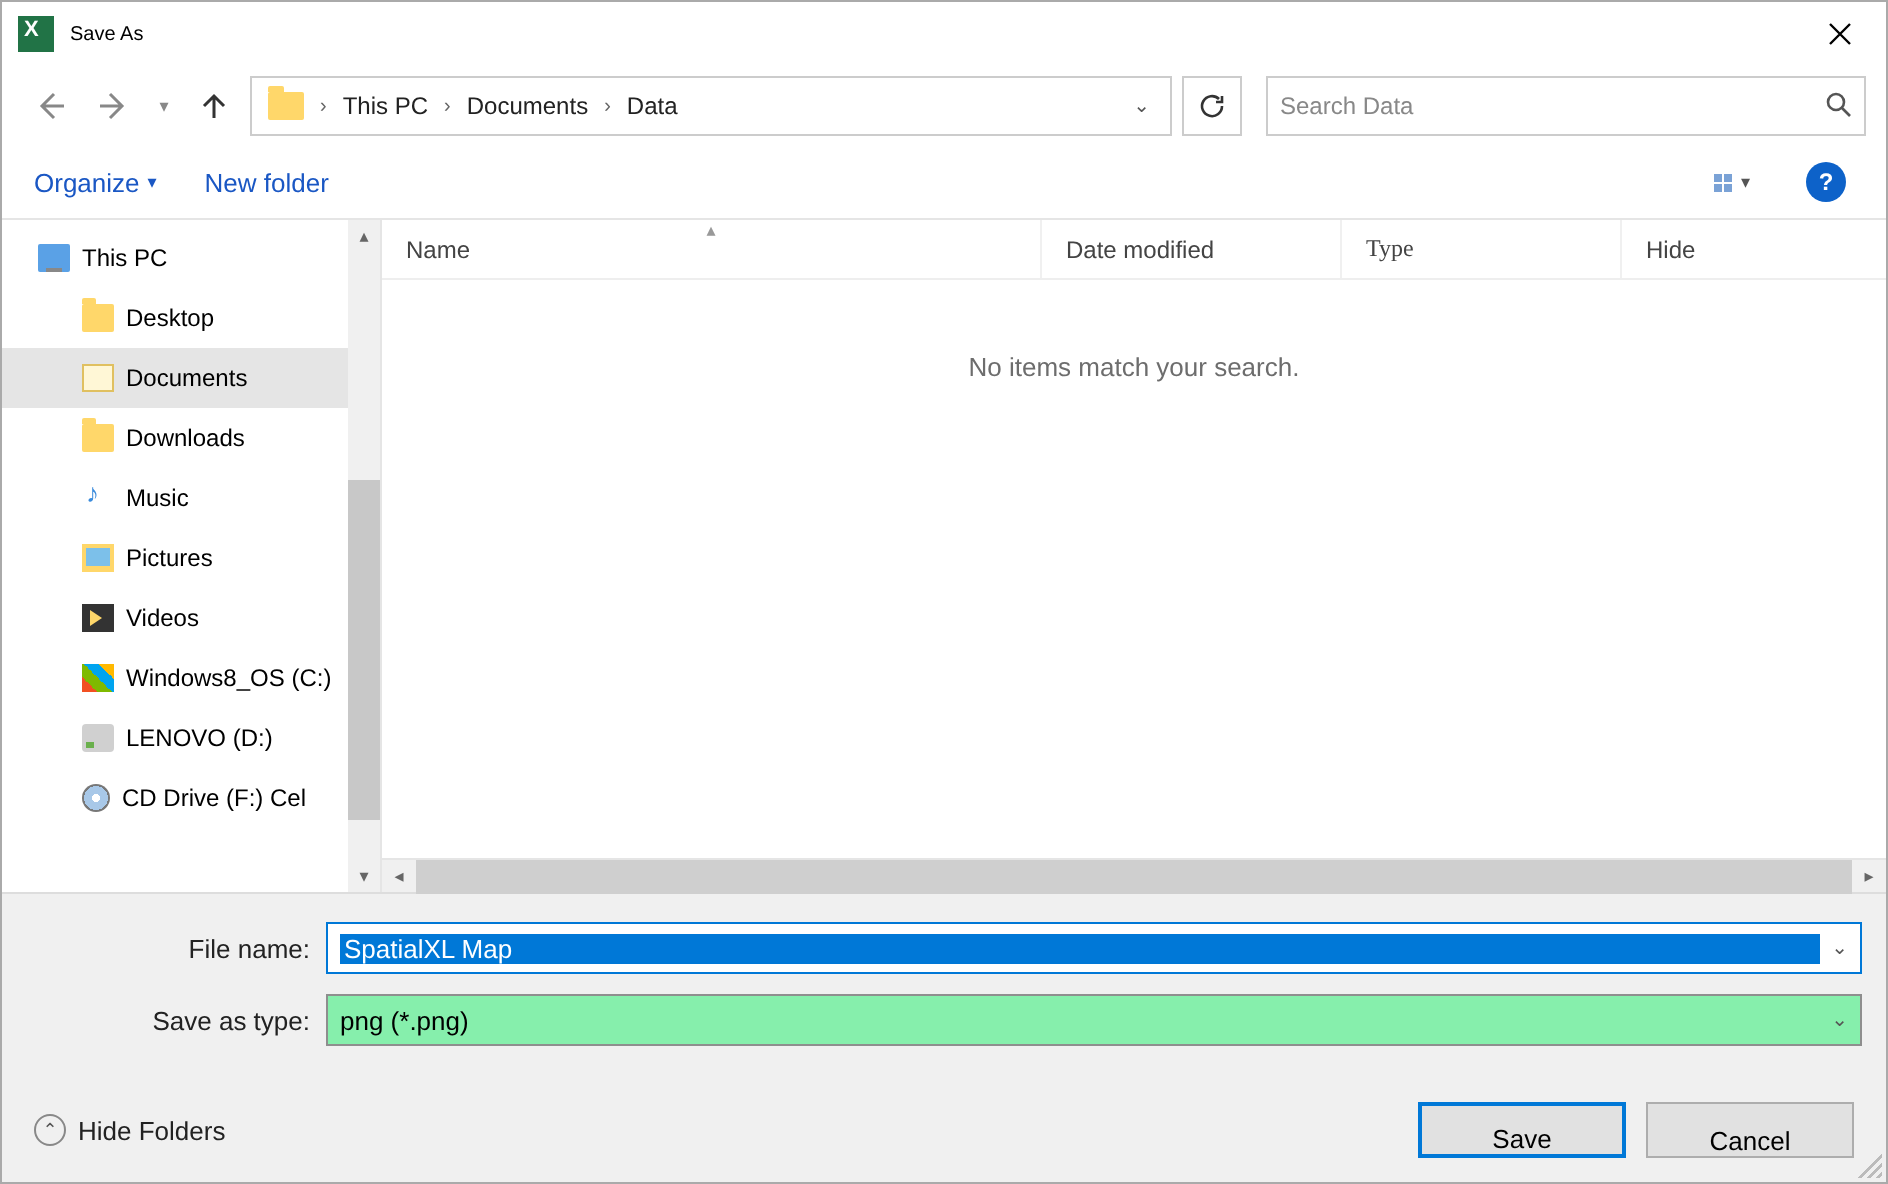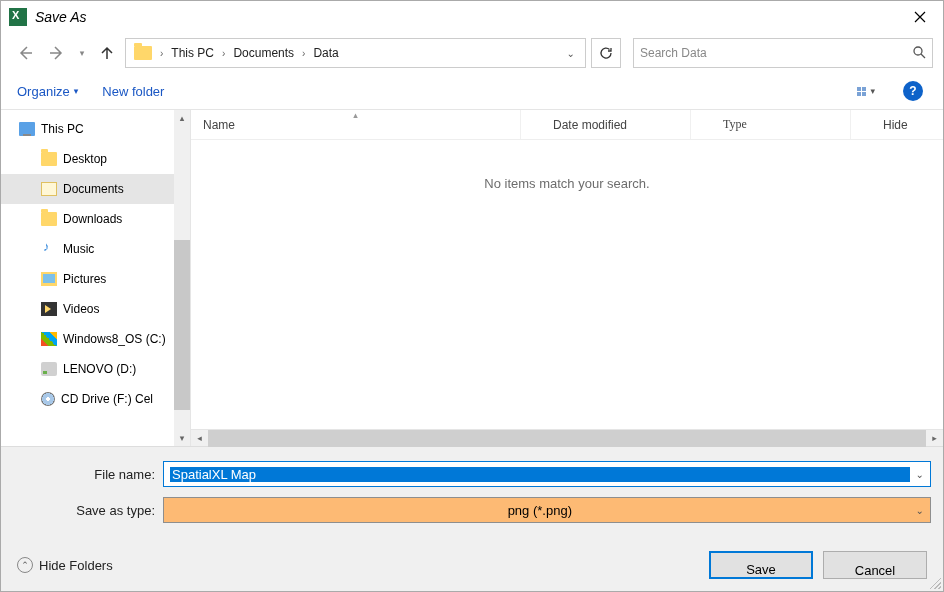--- a/index.html
+++ b/index.html
@@ -30,21 +30,21 @@
     width: 18px; height: 18px;
     background: #217346;
     position: relative;
     margin-right: 8px;
   }
   .titlebar .app-icon::after{
     content:"X";
     color:#fff; font-weight:bold; font-size:11px;
     position:absolute; left:3px; top:1px;
   }
-  .titlebar .title { font-size: 14px; font-style: italic; }
+  .titlebar .title { font-size: 10px; }
   .titlebar .close {
     margin-left: auto;
     width: 46px; height: 32px;
     display:flex; align-items:center; justify-content:center;
     font-size: 14px;
   }
 
   
   .navrow {
     height: 40px;
@@ -193,21 +193,20 @@
     display:flex;
     flex-direction:column;
     position:relative;
   }
   .columns-header{
     height:30px;
     display:flex;
     align-items:center;
     color:#444;
     border-bottom:1px solid #eee;
-    gap:20px;
   }
   .col{
     padding: 0 12px;
     height:100%; display:flex; align-items:center;
     border-right:1px solid #f0f0f0;
     position:relative;
   }
   .col:last-child{border-right:none;}
   .col.name{ width:330px;}
   .col.date{ width:150px;}
@@ -254,21 +253,21 @@
   .combo{
     flex:1;
     height:26px;
     border:1px solid #8e8e8e;
     background:#fff;
     display:flex;
     align-items:center;
     padding: 0 6px;
     position:relative;
   }
-  .combo.gray{ background:#fdba74;text-align:center; }
+  .combo.gray{ background:#86efac; }
   .combo .value{flex:1; font-size:13px;}
   .combo .value.selected{ background:#0078d7; color:#fff; padding:0 2px; }
   .combo .dd{ color:#555; font-size:10px; padding-left:6px;}
   .combo.focused{ border-color:#0078d7; }
 
   .button-row{
     display:flex;
     align-items:center;
     padding: 18px 4px 2px 4px;
   }

